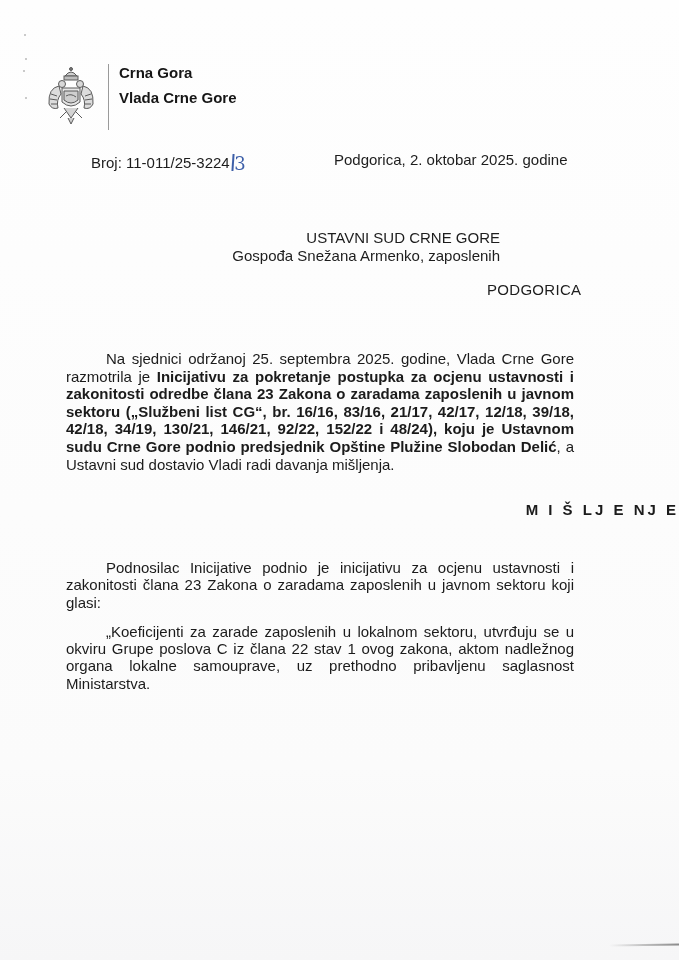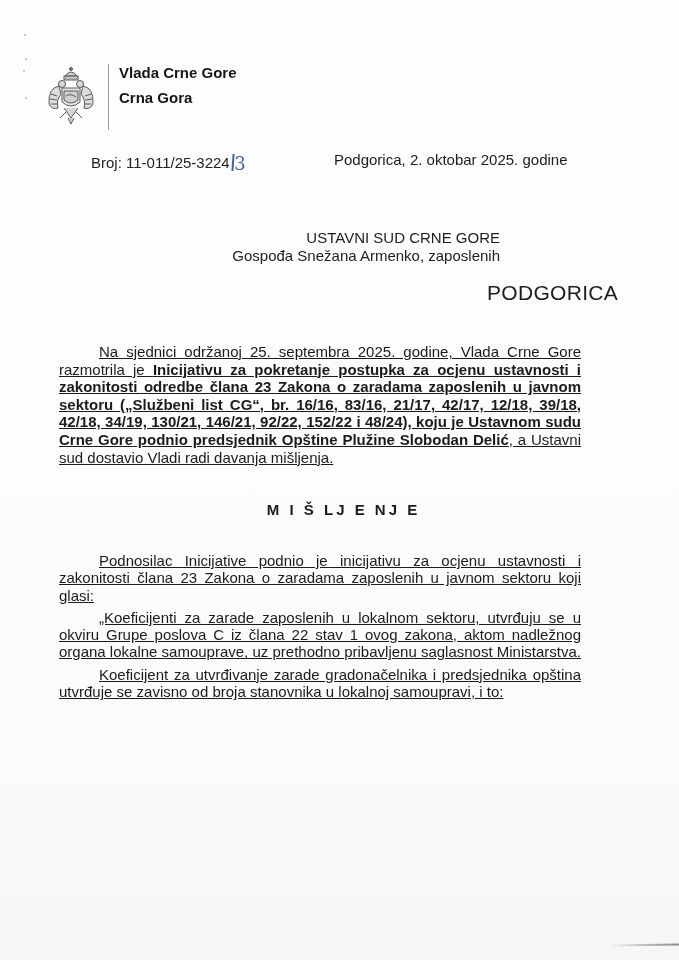--- a/index.html
+++ b/index.html
@@ -101,49 +101,48 @@
       text-align: center;
       font-size: 15px;
       line-height: 18px;
       color: #1d1d1d;
     }
     .addressee div { white-space: nowrap; text-align: right; }
     .city {
       position: absolute;
       left: 487px;
       top: 281px;
-      font-size: 21px;
+      font-size: 15px;
       color: #1d1d1d;
       letter-spacing: 0.3px;
     }
     
     .body-text {
       position: absolute;
       left: 54px;
       width: 532px;
       font-size: 15px;
       line-height: 17.6px;
       color: #1b1b1b;
       text-align: justify;
     }
     .para {
-      margin: 5px;
+      margin: 12px;
       text-indent: 40px;
       text-align: justify;
-      text-decoration: underline;
     }
     .b { font-weight: bold; }
     .p1 { top: 338px; }
     .p2 { top: 471px; left: 54px; }
     .title {
       position: absolute;
       left: 0;
       width: 679px;
       top: 501px;
-      text-align: center;
+      text-align: right;
       font-weight: bold;
       font-size: 15px;
       letter-spacing: 3px;
       color: #1b1b1b;
       padding-left: 8px;
       box-sizing: border-box;
     }
     .p3 { top: 547px; line-height: 17.3px; }
     .p3 .para + .para { margin-top: 0; }
     .page-curl {
@@ -188,22 +187,22 @@
         <path d="M18 25 L32 25 L32 34 Q25 40 18 34 Z" fill="#cfcfcf"></path>
         <path d="M20 30 Q25 27 30 31"></path>
 
         <path d="M18 42 L25 52 L32 42" fill="#d4d4d4"></path>
         <path d="M20 46 L14 52 M30 46 L36 52"></path>
         <path d="M22 52 L25 58 L28 52" fill="#cfcfcf"></path>
       </g>
     </svg>
     <div class="header-divider"></div>
     <div class="header-lines">
+      <span>Crna Gora</span>
       <span>Vlada Crne Gore</span>
-      <span>Crna Gora</span>
     </div>
   </div>
 
   <div class="ref-number">
     <span>Broj: 11-011/25-3224</span><span class="hand-bar"></span><span class="handwritten">3</span>
   </div>
 
   <div class="date-line">Podgorica, 2. oktobar 2025. godine</div>
 
   <div class="addressee">
@@ -215,17 +214,16 @@
   <div class="body-text p1">
     <p class="para"><span>Na sjednici održanoj 25. septembra 2025. godine, Vlada Crne Gore razmotrila je </span><span class="b">Inicijativu za pokretanje postupka za ocjenu ustavnosti i zakonitosti odredbe člana 23 Zakona o zaradama zaposlenih u javnom sektoru („Službeni list CG“, br. 16/16, 83/16, 21/17, 42/17, 12/18, 39/18, 42/18, 34/19, 130/21, 146/21, 92/22, 152/22 i 48/24), koju je Ustavnom sudu Crne Gore podnio predsjednik Opštine Plužine Slobodan Delić</span><span>, a Ustavni sud dostavio Vladi radi davanja mišljenja.</span></p>
   </div>
 
 
   <div class="title">M I Š LJ E NJ E</div>
 
   <div class="body-text p3">
     <p class="para">Podnosilac Inicijative podnio je inicijativu za ocjenu ustavnosti i zakonitosti člana 23 Zakona o zaradama zaposlenih u javnom sektoru koji glasi:</p>
     <p class="para">„Koeficijenti za zarade zaposlenih u lokalnom sektoru, utvrđuju se u okviru Grupe poslova C iz člana 22 stav 1 ovog zakona, aktom nadležnog organa lokalne samouprave, uz prethodno pribavljenu saglasnost Ministarstva.</p>
-    <p class="para">Koeficijent za utvrđivanje zarade gradonačelnika i predsjednika opština utvrđuje se zavisno od broja stanovnika u lokalnoj samoupravi, i to:</p>
   </div>
 
   <div class="page-curl"></div>
 </div>
 
 </body></html>

